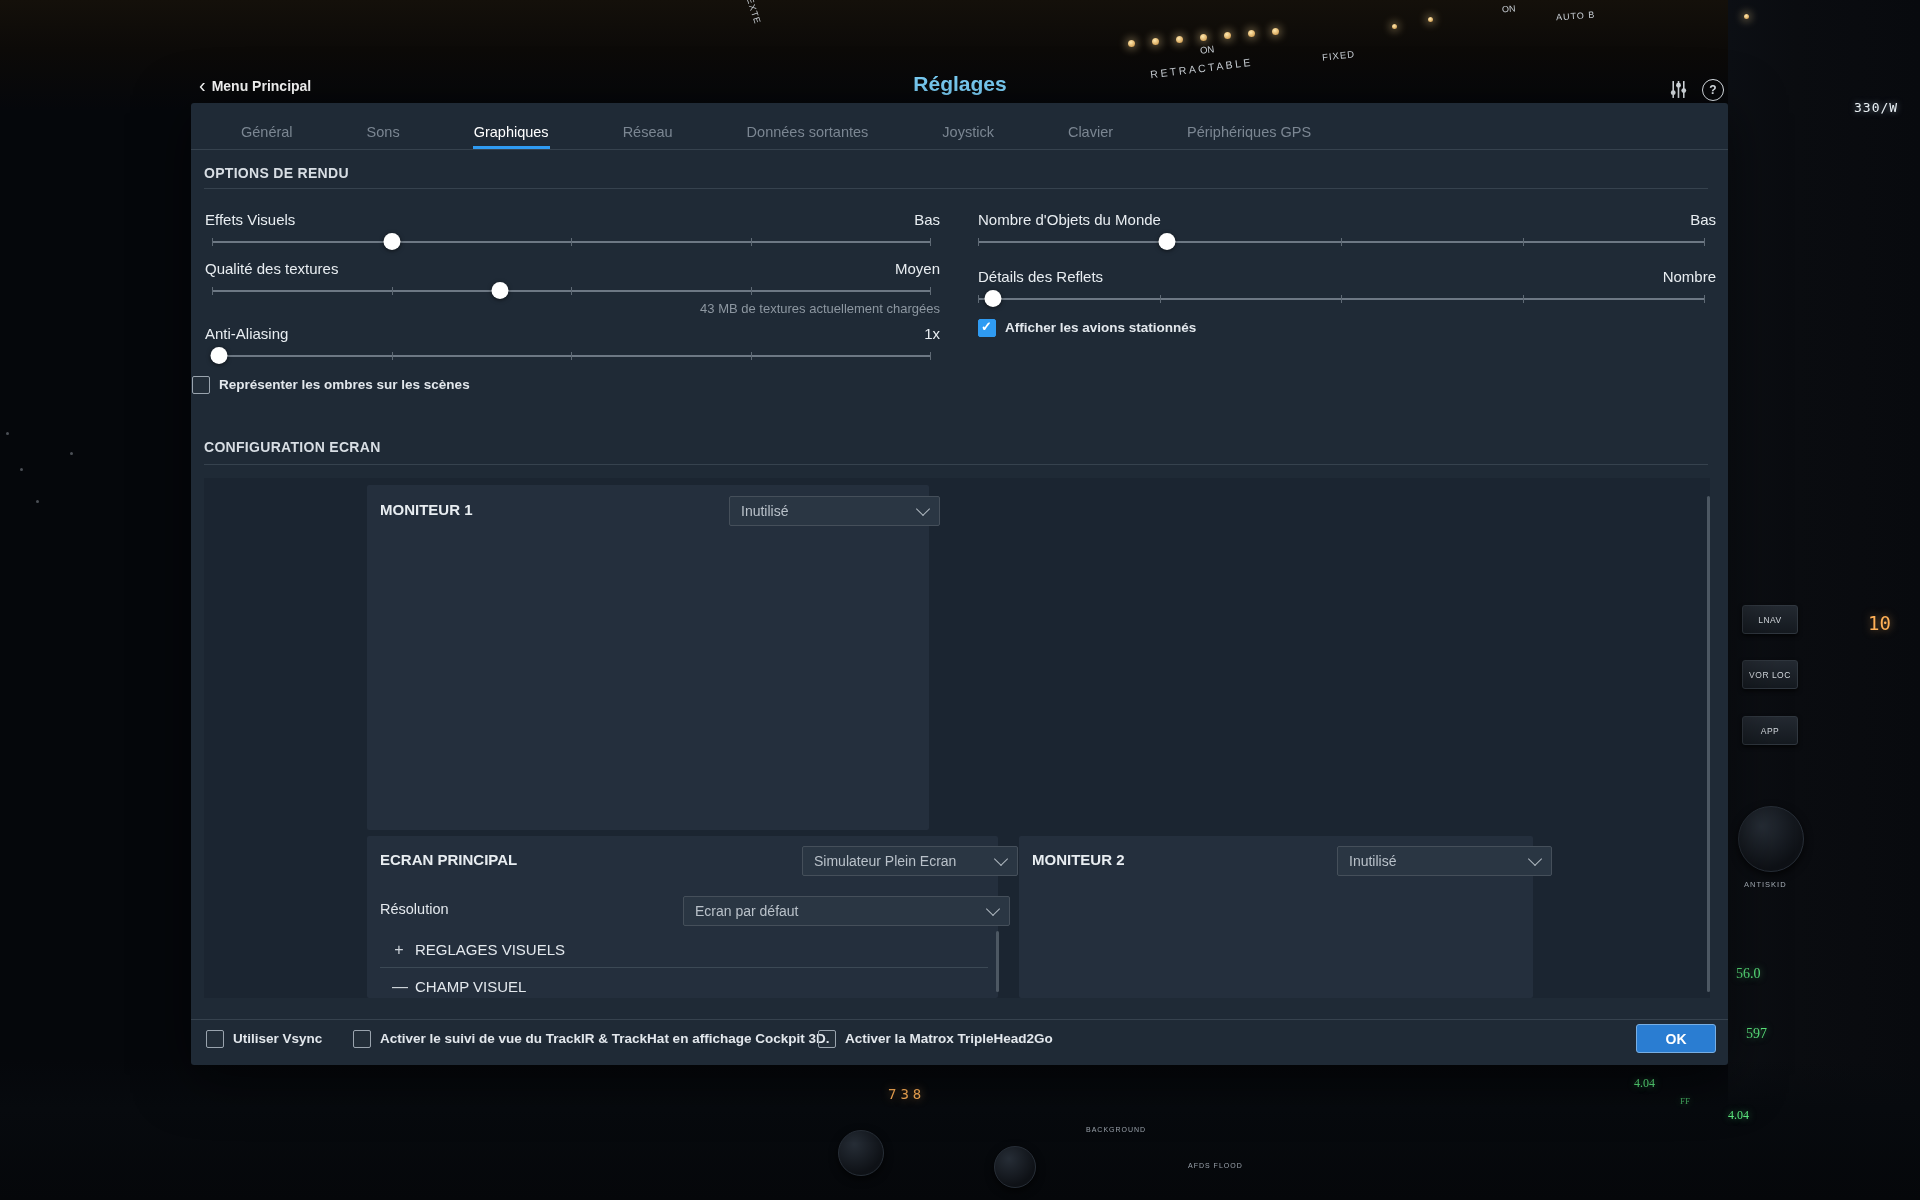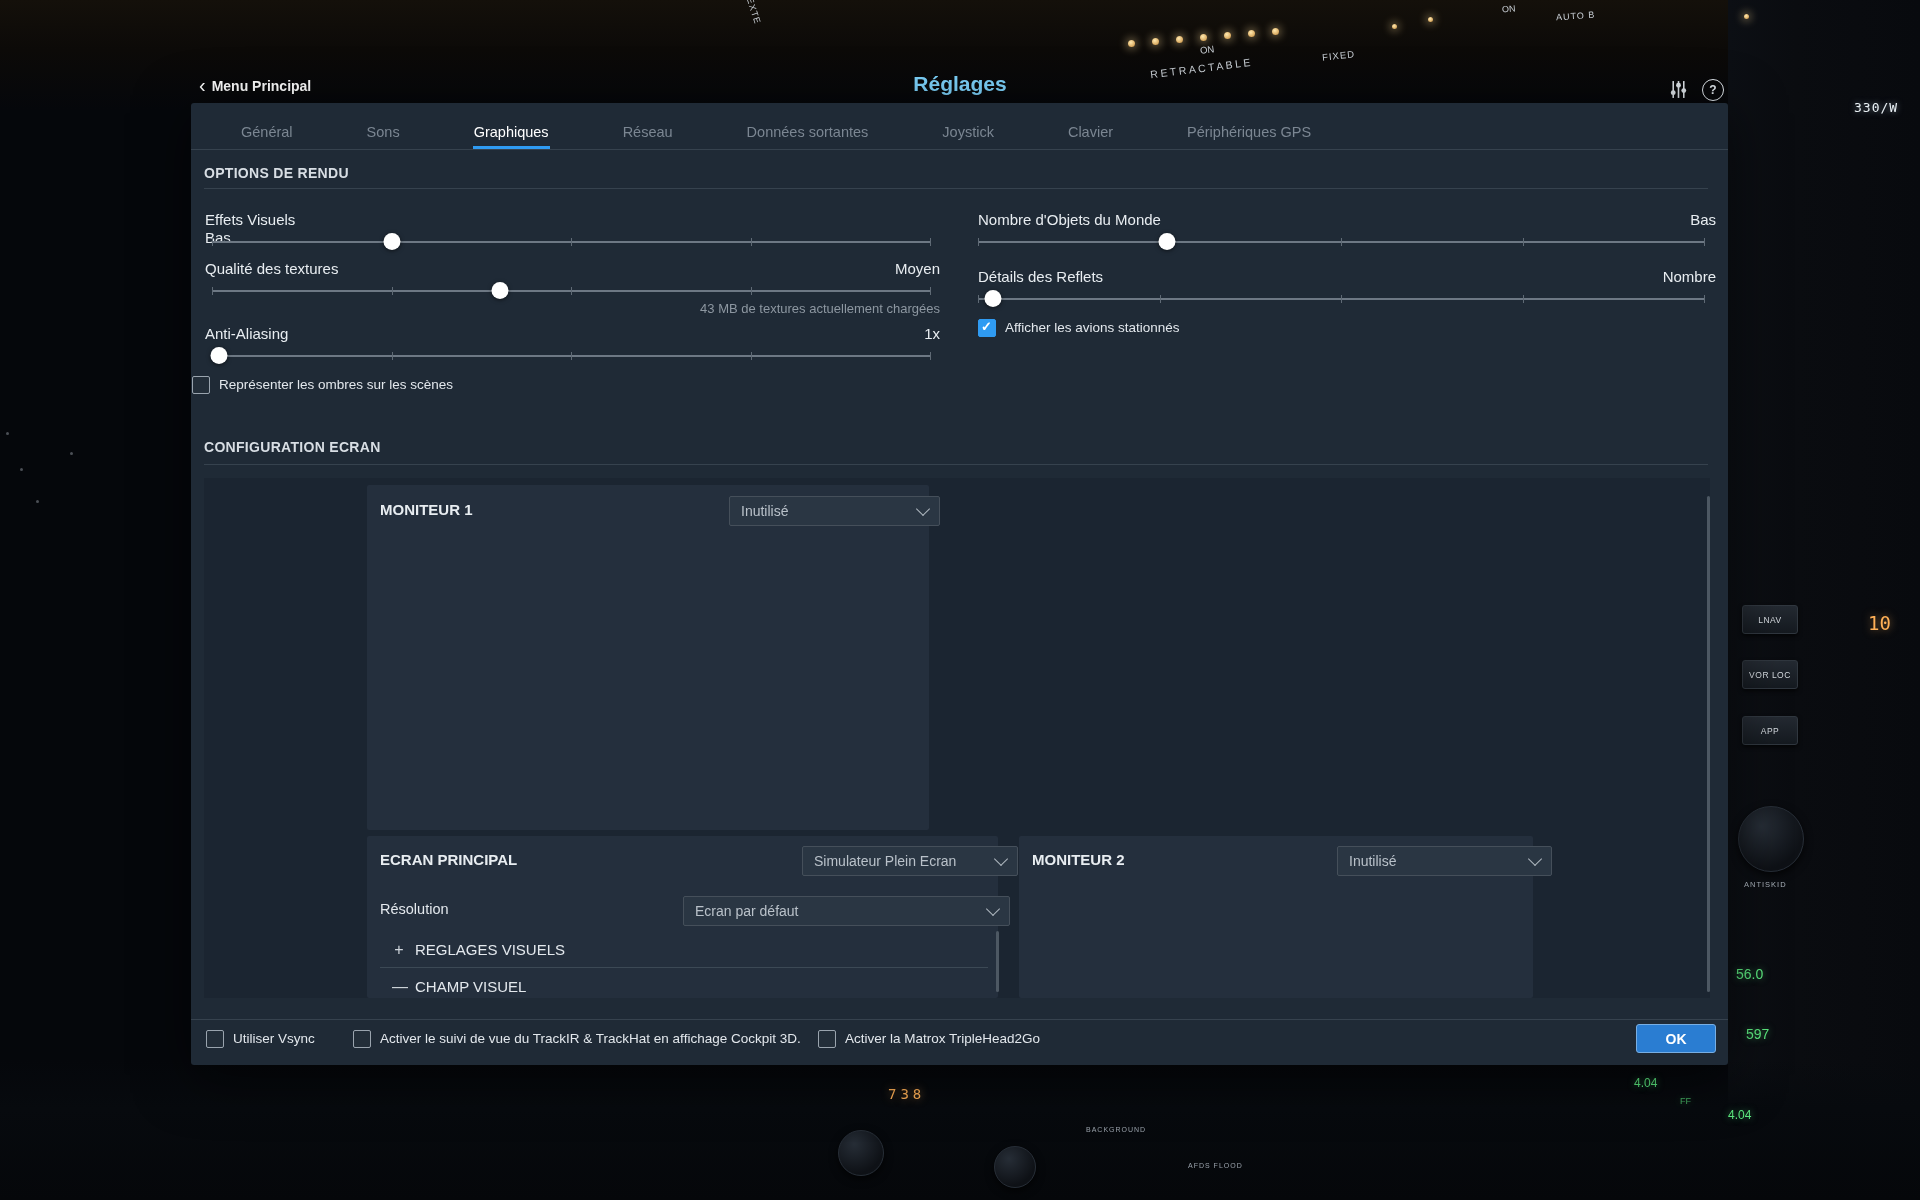--- a/index.html
+++ b/index.html
@@ -18,21 +18,21 @@
     background:linear-gradient(180deg,rgba(7,9,13,0),#070a0e 35%,#05070a);}
   .ck-label{position:absolute;color:#c9cfd5;white-space:nowrap;}
   .bulb{position:absolute;width:7px;height:7px;border-radius:50%;
     background:radial-gradient(circle at 40% 35%,#ffe9b0,#d8a85e 70%);
     box-shadow:0 0 9px 2px rgba(246,214,150,.45);}
   .dot-dim{position:absolute;width:3px;height:3px;border-radius:50%;background:#cfd8e2;opacity:.35;}
   .mcp-btn{position:absolute;width:54px;height:27px;border-radius:3px;
     background:linear-gradient(180deg,#242a32,#151a20);border:1px solid #30373f;
     color:#d6dbe0;font-size:8.5px;letter-spacing:.5px;display:flex;align-items:center;justify-content:center;
     box-shadow:0 2px 4px rgba(0,0,0,.65);}
-  .lcd-green{position:absolute;color:#5ce87f;font-family:Liberation Sans, sans-serif;
+  .lcd-green{position:absolute;color:#5ce87f;font-family:Liberation Serif, serif;
     text-shadow:0 0 7px rgba(92,232,127,.55);text-align:right;}
   .lcd-amber{position:absolute;color:#ffb057;font-family:"DejaVu Sans Mono",monospace;
     text-shadow:0 0 8px rgba(255,176,87,.55);}
   .lcd-white{position:absolute;color:#eaf1f5;font-family:"DejaVu Sans Mono",monospace;
     text-shadow:0 0 6px rgba(210,235,255,.5);}
   .knob{position:absolute;border-radius:50%;
     background:radial-gradient(circle at 35% 30%,#262d36,#0e1116 70%);
     border:1px solid #272e37;box-shadow:0 3px 8px rgba(0,0,0,.7);}
 
   
@@ -68,21 +68,21 @@
     background-repeat:no-repeat;background-size:1px 8px;
     background-position:0 0,25% 0,50% 0,75% 0,100% 0;}
   .slider .handle{position:absolute;top:0;width:17px;height:17px;border-radius:50%;
     background:#ffffff;transform:translateX(-50%);box-shadow:0 1px 4px rgba(0,0,0,.55);}
 
   .cb-row{position:absolute;display:flex;align-items:center;gap:9px;cursor:pointer;}
   .cb{width:16px;height:16px;border:1px solid #9aa4ae;border-radius:2px;position:relative;
     background:rgba(255,255,255,.02);flex:0 0 auto;}
   .cb.checked{background:#2f9bf2;border-color:#2f9bf2;}
   .cb.checked::after{content:"✓";position:absolute;left:2px;top:-1px;font-size:13px;font-weight:700;color:#fff;}
-  .cb-label{font-size:13.5px;color:#e2e7ec;line-height:16px;}
+  .cb-label{font-size:13.5px;color:#e2e7ec;line-height:16px;font-weight:bold;}
 
   .region{position:absolute;left:13px;top:375px;width:1506px;height:520px;background:#1b2531;overflow:hidden;}
   .panel-box{position:absolute;background:#242f3d;border-radius:2px;}
   .panel-title{position:absolute;font-size:15px;font-weight:700;color:#e8edf1;line-height:18px;}
   .sub-label{position:absolute;font-size:14.5px;color:#e3e8ed;line-height:17px;}
 
   .dropdown{position:absolute;height:28px;background:#2a3643;border:1px solid #454f5a;border-radius:2px;
     display:flex;align-items:center;padding:0 11px;cursor:pointer;}
   .dd-text{font-size:14px;color:#b9c1c9;white-space:nowrap;overflow:hidden;}
   .dd-chev{width:9px;height:9px;border-right:1.6px solid #aeb7bf;border-bottom:1.6px solid #aeb7bf;
@@ -179,21 +179,21 @@
     <div class="tab">Données sortantes</div>
     <div class="tab">Joystick</div>
     <div class="tab">Clavier</div>
     <div class="tab">Périphériques GPS</div>
   </div>
   <div class="hr" style="left:0;right:0;top:46px;"></div>
 
   <div class="section-title" style="left:13px;top:62px;">OPTIONS DE RENDU</div>
   <div class="hr" style="left:13px;width:1504px;top:85px;"></div>
 
-  <div class="opt-row" style="left:14px;top:108px;width:735px;flex-direction:column;">
+  <div class="opt-row" style="left:14px;top:108px;width:735px;">
     <span class="opt-label">Effets Visuels</span>
     <span class="opt-value">Bas</span>
   </div>
   <div class="slider" style="left:21px;top:130px;width:719px;">
     <div class="track"></div>
     <div class="ticks"></div>
     <div class="handle" style="left: 25%;"></div>
   </div>
 
   <div class="opt-row" style="left:14px;top:157px;width:735px;">

